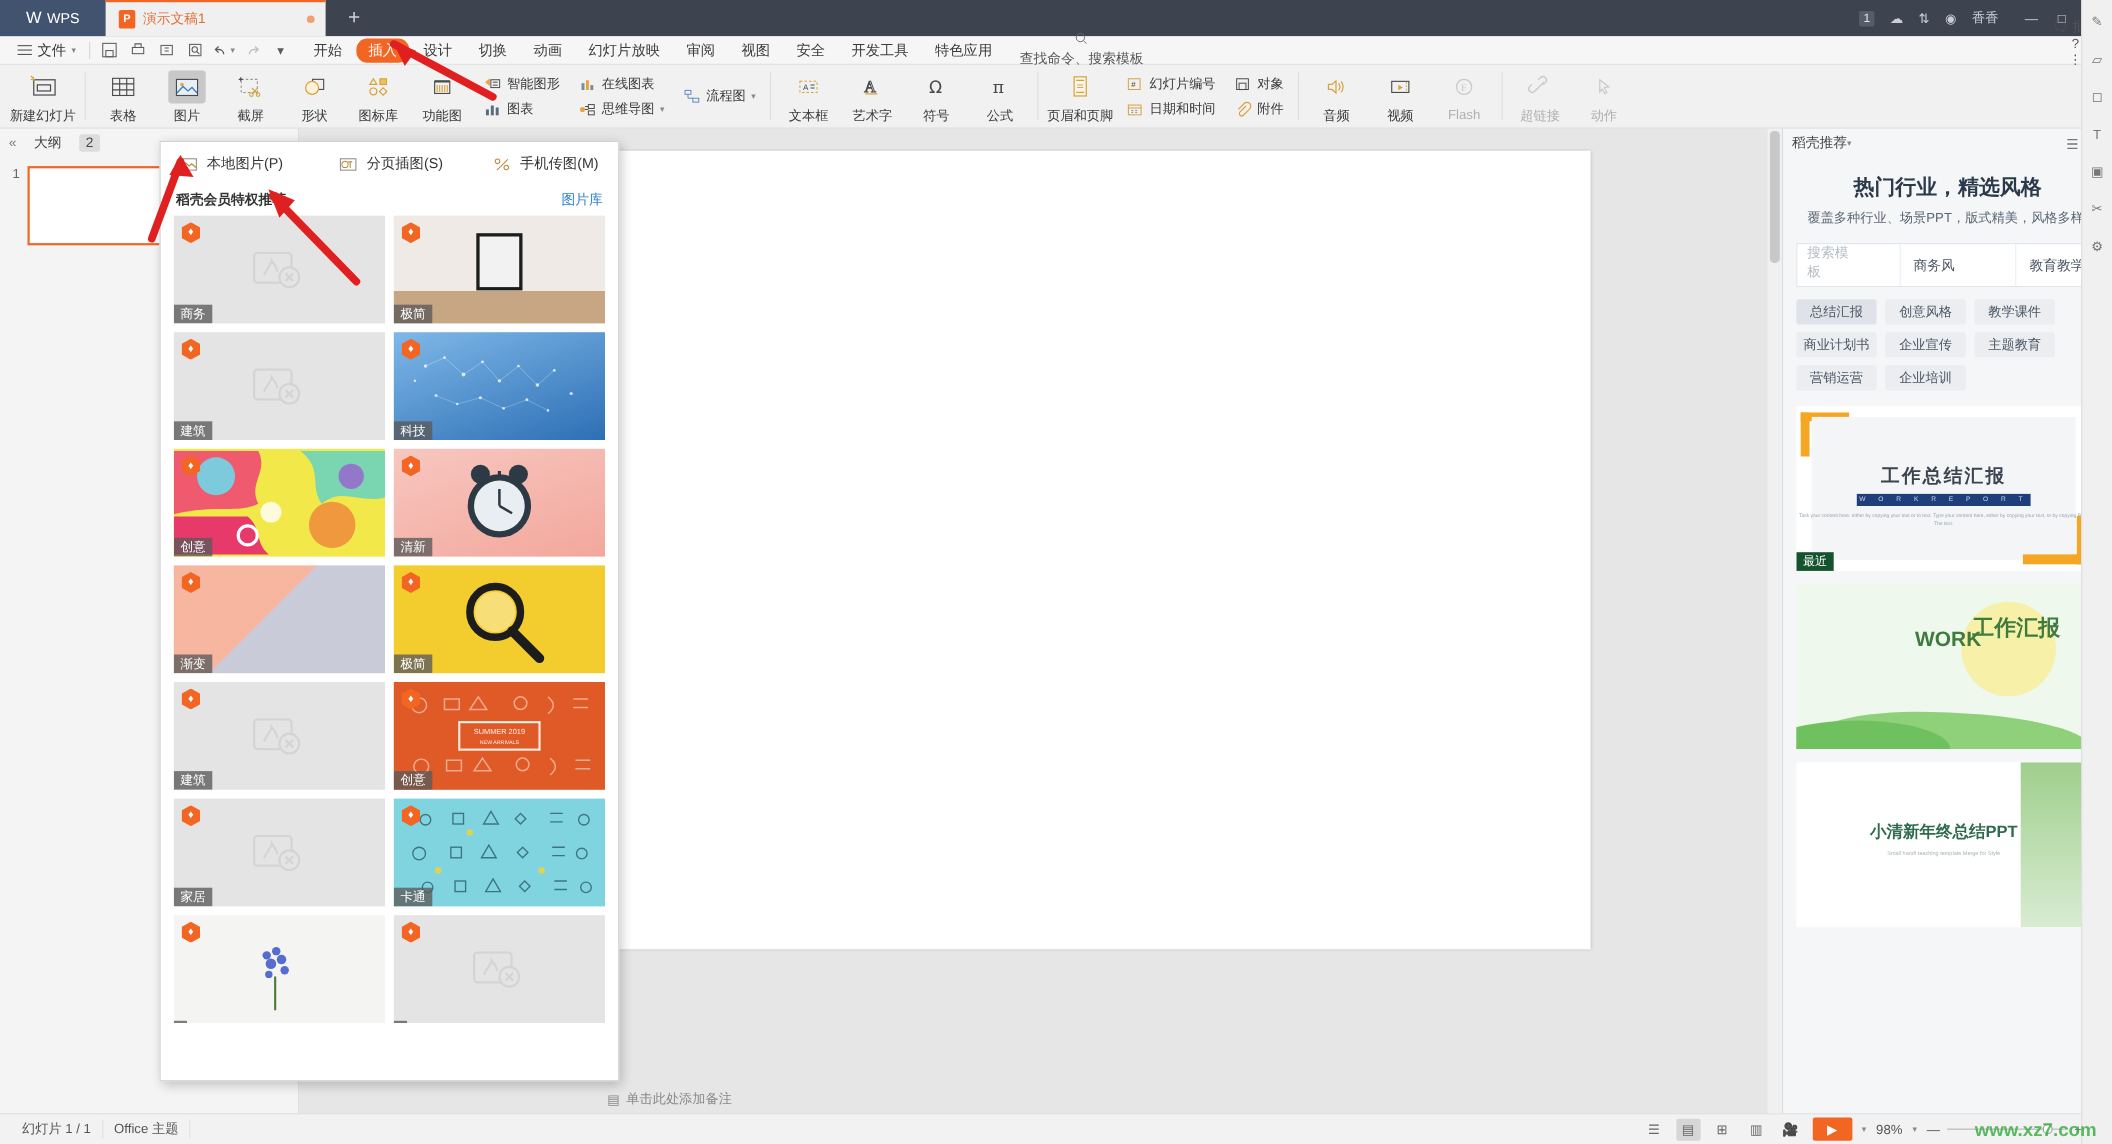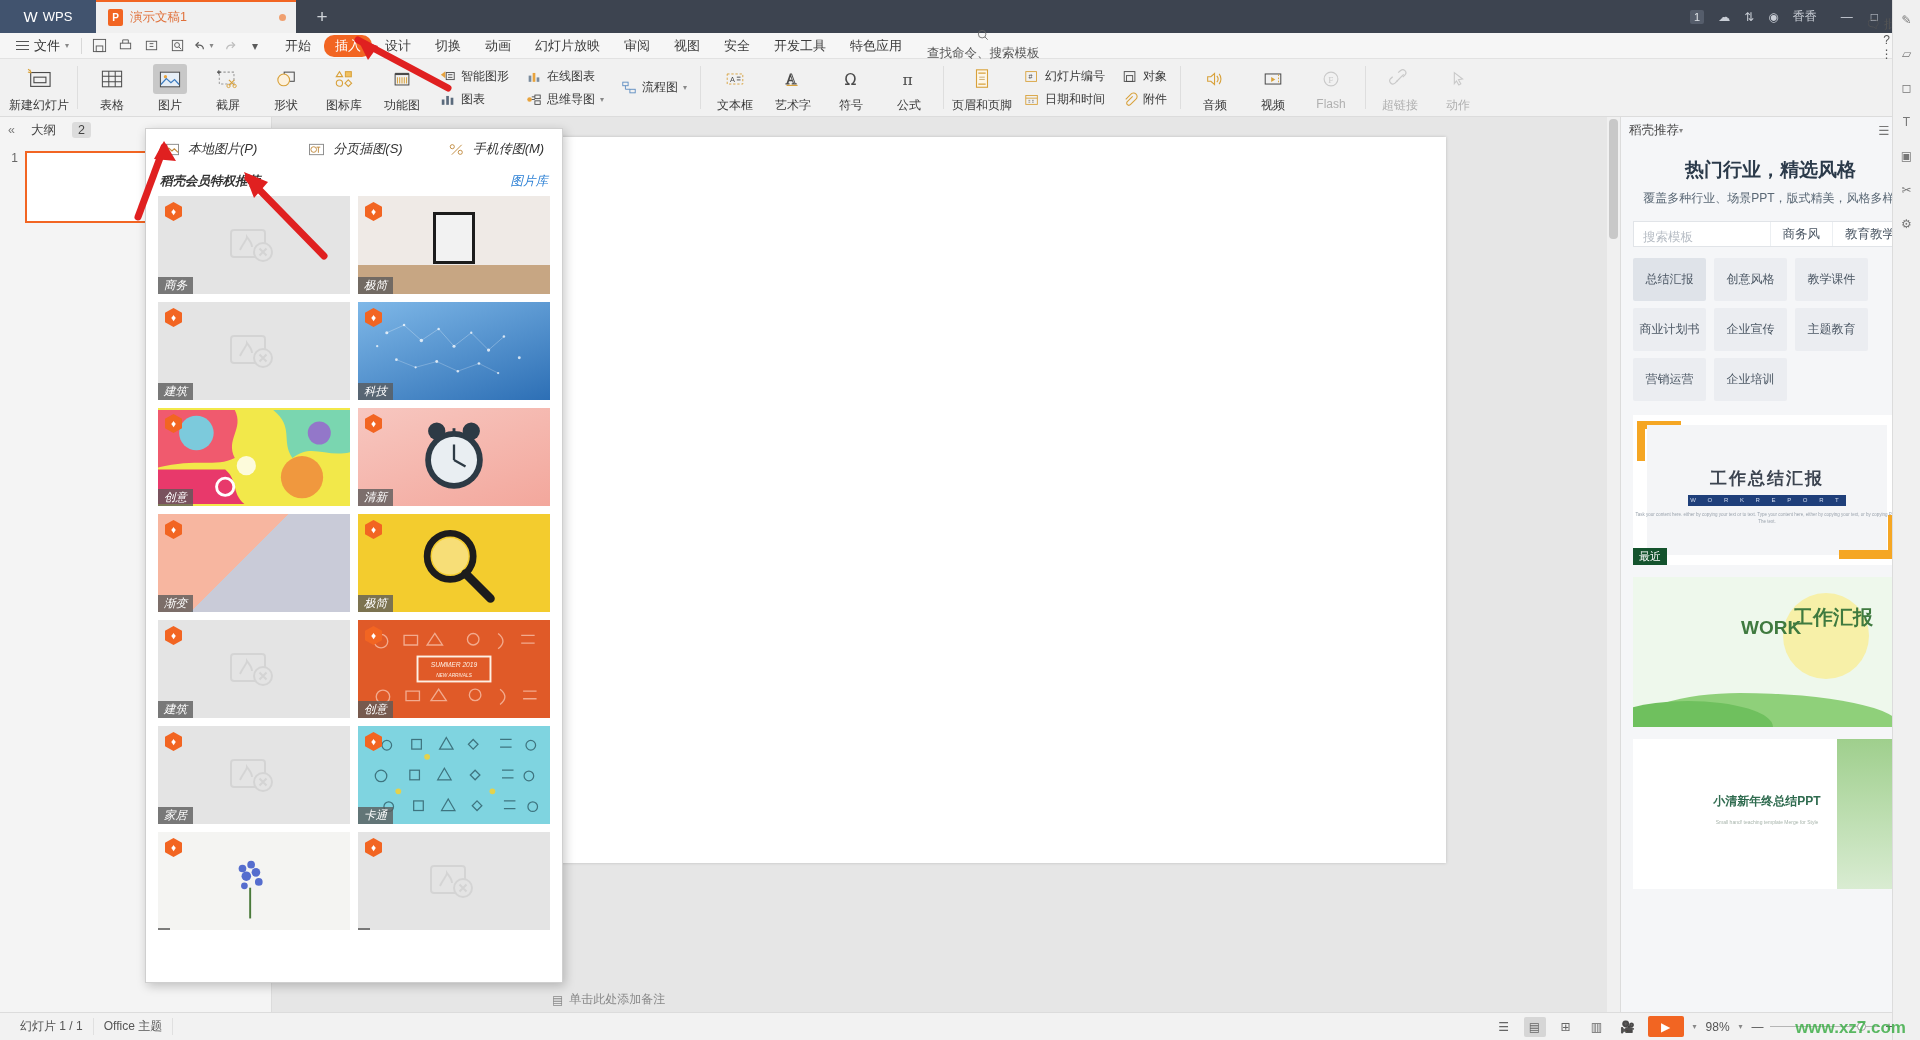--- a/index.html
+++ b/index.html
@@ -67,21 +67,21 @@
   .ritem .lb.dim{color:#b0b0b0;}
   .rstack{ display:flex;flex-direction:column; justify-content:center; padding:4px 2px; gap:2px;}
   .rrow{ display:flex; align-items:center; gap:5px; padding:2px 6px; font-size:12px; color:#3a3a3a; white-space:nowrap;}
   .rrow .gl{width:17px;height:17px;display:flex;align-items:center;justify-content:center;}
   .ritem2{width:66px;}
   .caret{font-size:8px;color:#888;}
   
   .dropdown{
     position:absolute; left:145px; top:128px; width:418px; height:855px;
     background:#fff; border:1px solid #cfcfcf; box-shadow:2px 3px 10px rgba(0,0,0,.22);
-    z-index:60; overflow:hidden;font-style:italic;
+    z-index:60; overflow:hidden;
   }
   .dd-top{ height:40px; display:flex; align-items:center; padding:0 6px; gap:0;}
   .dd-opt{ display:flex;align-items:center;gap:7px; padding:6px 10px; font-size:13px; color:#333;}
   .dd-opt .gl{width:19px;height:19px;display:flex;align-items:center;justify-content:center;color:#c28b42;}
   .dd-sectionhead{ display:flex;align-items:center; padding:4px 14px 6px; }
   .dd-sectionhead .t{ font-size:12.5px;color:#333;font-weight:bold;}
   .dd-sectionhead .l{ margin-left:auto; color:#2a7fd4; font-size:12.5px;}
   .grid{ display:grid; grid-template-columns:1fr 1fr; gap:8px; padding:0 12px;}
   .card{ position:relative; height:98px; background:#e4e4e4; overflow:hidden;}
   .card .crown{
@@ -113,25 +113,25 @@
   }
   .notes{ position:absolute; bottom:4px; left:280px; font-size:12px; color:#888; display:flex;gap:6px;align-items:center;}
   .scroll-v{ position:absolute; right:0; top:0; width:13px; height:100%; background:#f0f0f0;}
   .scroll-v .thumbv{position:absolute;top:2px;left:2px;width:9px;height:120px;background:#c8c8c8;border-radius:4px;}
   
   .rightpane{ width:300px; background:#f5f6f8; border-left:1px solid #dcdcdc; position:relative; overflow:hidden;}
   .rp-head{ height:26px; display:flex;align-items:center; padding:0 8px; font-size:12.5px;color:#444;}
   .rp-head .ic{margin-left:auto; display:flex;gap:12px;color:#777;}
   .rp-title{ text-align:center; font-size:19px; font-weight:bold; color:#2b3a4a; padding:14px 0 7px;}
   .rp-sub{ text-align:center; font-size:12px; color:#5a6875; padding-bottom:14px;}
-  .rp-search{ margin:0 12px; height:26px; background:#fff; border:1px solid #e1e4e8; display:flex; align-items:flex-end;}
+  .rp-search{ margin:0 12px; height:40px; background:#fff; border:1px solid #e1e4e8; display:flex; align-items:flex-start;gap:43px;}
   .rp-search .inp{ flex:1; padding-left:9px; color:#b6bcc4; font-size:12.5px;}
   .rp-search .qb{ padding:0 12px; font-size:12.5px; color:#4a5663; border-left:1px solid #eceff2; height:100%; display:flex;align-items:center;}
   .tagwrap{ display:flex; flex-wrap:wrap; gap:7px 8px; padding:11px 12px 4px;}
-  .tag{ width:73px; text-align:center; background:#ebedf1; color:#4a5663; font-size:12px; padding:13px 0; border-radius:2px;}
+  .tag{ width:73px; text-align:center; background:#ebedf1; color:#4a5663; font-size:12px; padding:3px 0; border-radius:2px;}
   .tag.on{ background:#dfe3e9;}
   .tmplwrap{padding:10px 12px 0;}
   .tmpl{ width:268px; height:150px; margin-bottom:12px; position:relative; overflow:hidden; background:#fff;}
   .tmpl .badge{position:absolute;left:0;bottom:0;background:#14532d;color:#fff;font-size:11px;padding:1px 6px;}
   
   .t1{background:#fff;}
   .t1 .inner{position:absolute;inset:10px 14px;background:#f4f5f7;}
   .t1 .ly1{position:absolute;left:4px;top:6px;width:44px;height:8px;background:#f5a623;}
   .t1 .ly2{position:absolute;left:4px;top:6px;width:8px;height:40px;background:#f5a623;}
   .t1 .ry1{position:absolute;right:4px;bottom:6px;width:58px;height:9px;background:#f5a623;}
@@ -144,21 +144,21 @@
   .t2 .s1{position:absolute;top:82px;width:100%;text-align:center;font-size:7px;color:#b58a98;letter-spacing:1px;}
   .t2 .s2{position:absolute;top:108px;width:100%;text-align:center;font-size:7px;color:#b58a98;}
   .t2 .leaf{position:absolute;border-radius:50% 0;background:#e3b7c4;opacity:.85;}
   .t3{background:#eef8ec;text-decoration:underline;}
   .t3 .circ{position:absolute;left:150px;top:16px;width:86px;height:86px;border-radius:50%;background:#f7f0a8;}
   .t3 .tt{position:absolute;left:160px;top:30px;font-size:20px;font-weight:bold;color:#3f7a3f;line-height:20px;}
   .t3 .side{position:absolute;left:108px;top:40px;font-size:19px;font-weight:bold;color:#3f7a3f;line-height:21px;}
   .t3 .hill{position:absolute;left:0;bottom:0;width:100%;height:34px;background:#8fd07a;border-radius:40% 60% 0 0 / 100% 100% 0 0;}
   .t3 .hill2{position:absolute;left:-30px;bottom:0;width:170px;height:26px;background:#6fc05e;border-radius:50% 50% 0 0 / 100% 100% 0 0;}
   .t4{background:#fff;}
-  .t4 .tt{position:absolute;top:54px;width:100%;text-align:center;font-size:12px;font-weight:bold;color:#2f6b4f;}
+  .t4 .tt{position:absolute;top:54px;width:100%;text-align:center;font-size:15px;font-weight:bold;color:#2f6b4f;}
   .t4 .s{position:absolute;top:80px;width:100%;text-align:center;font-size:5px;color:#a8b5ac;}
   .t4 .bamboo{position:absolute;right:8px;top:0;width:56px;height:100%;background:linear-gradient(180deg,#9fcf8d,#d9ecd2);}
   .zoomrail{ position:absolute; right:-1px; top:250px; width:22px; background:#f0f0f0; padding:5px 0; display:flex;flex-direction:column;align-items:center;gap:7px; border:1px solid #e0e0e0;}
   .zoomrail .n{font-size:10px;color:#666;}
   .zoomrail .mark{background:#f26522;color:#fff;font-size:10px;width:15px;text-align:center;}
   .farright{ position:absolute; right:0; top:0; width:28px; height:100%; background:#f0f0f0; border-left:1px solid #dcdcdc;
     display:flex;flex-direction:column;align-items:center;gap:15px;padding-top:10px;}
   .farright .ic{width:19px;height:19px;display:flex;align-items:center;justify-content:center;color:#777;}
   
   .statusbar{ height:28px; background:#f2f2f2; border-top:1px solid #dcdcdc; display:flex; align-items:center; padding:0 10px; gap:0; font-size:12px; color:#555;}

